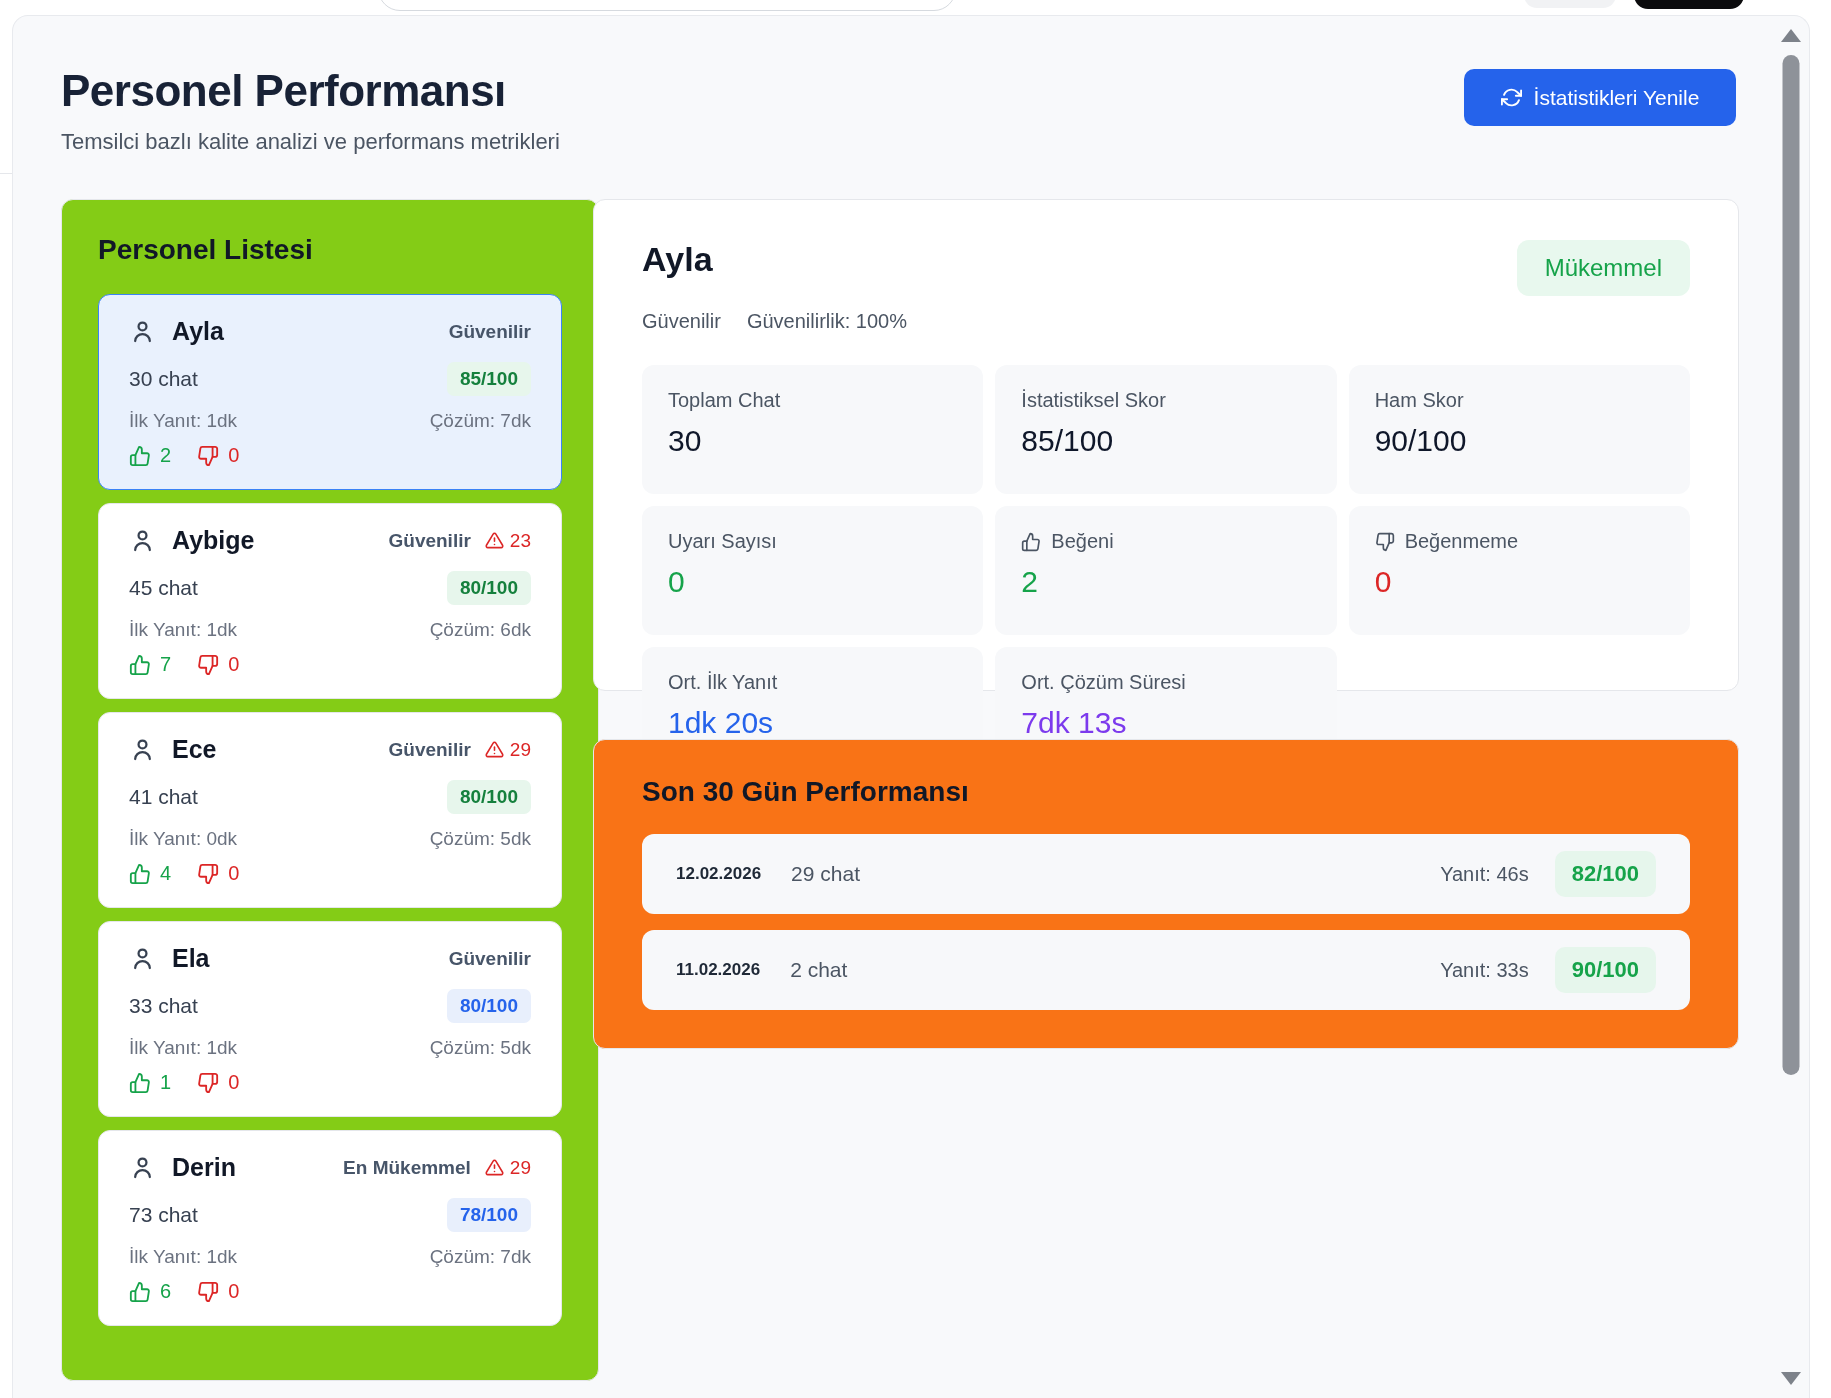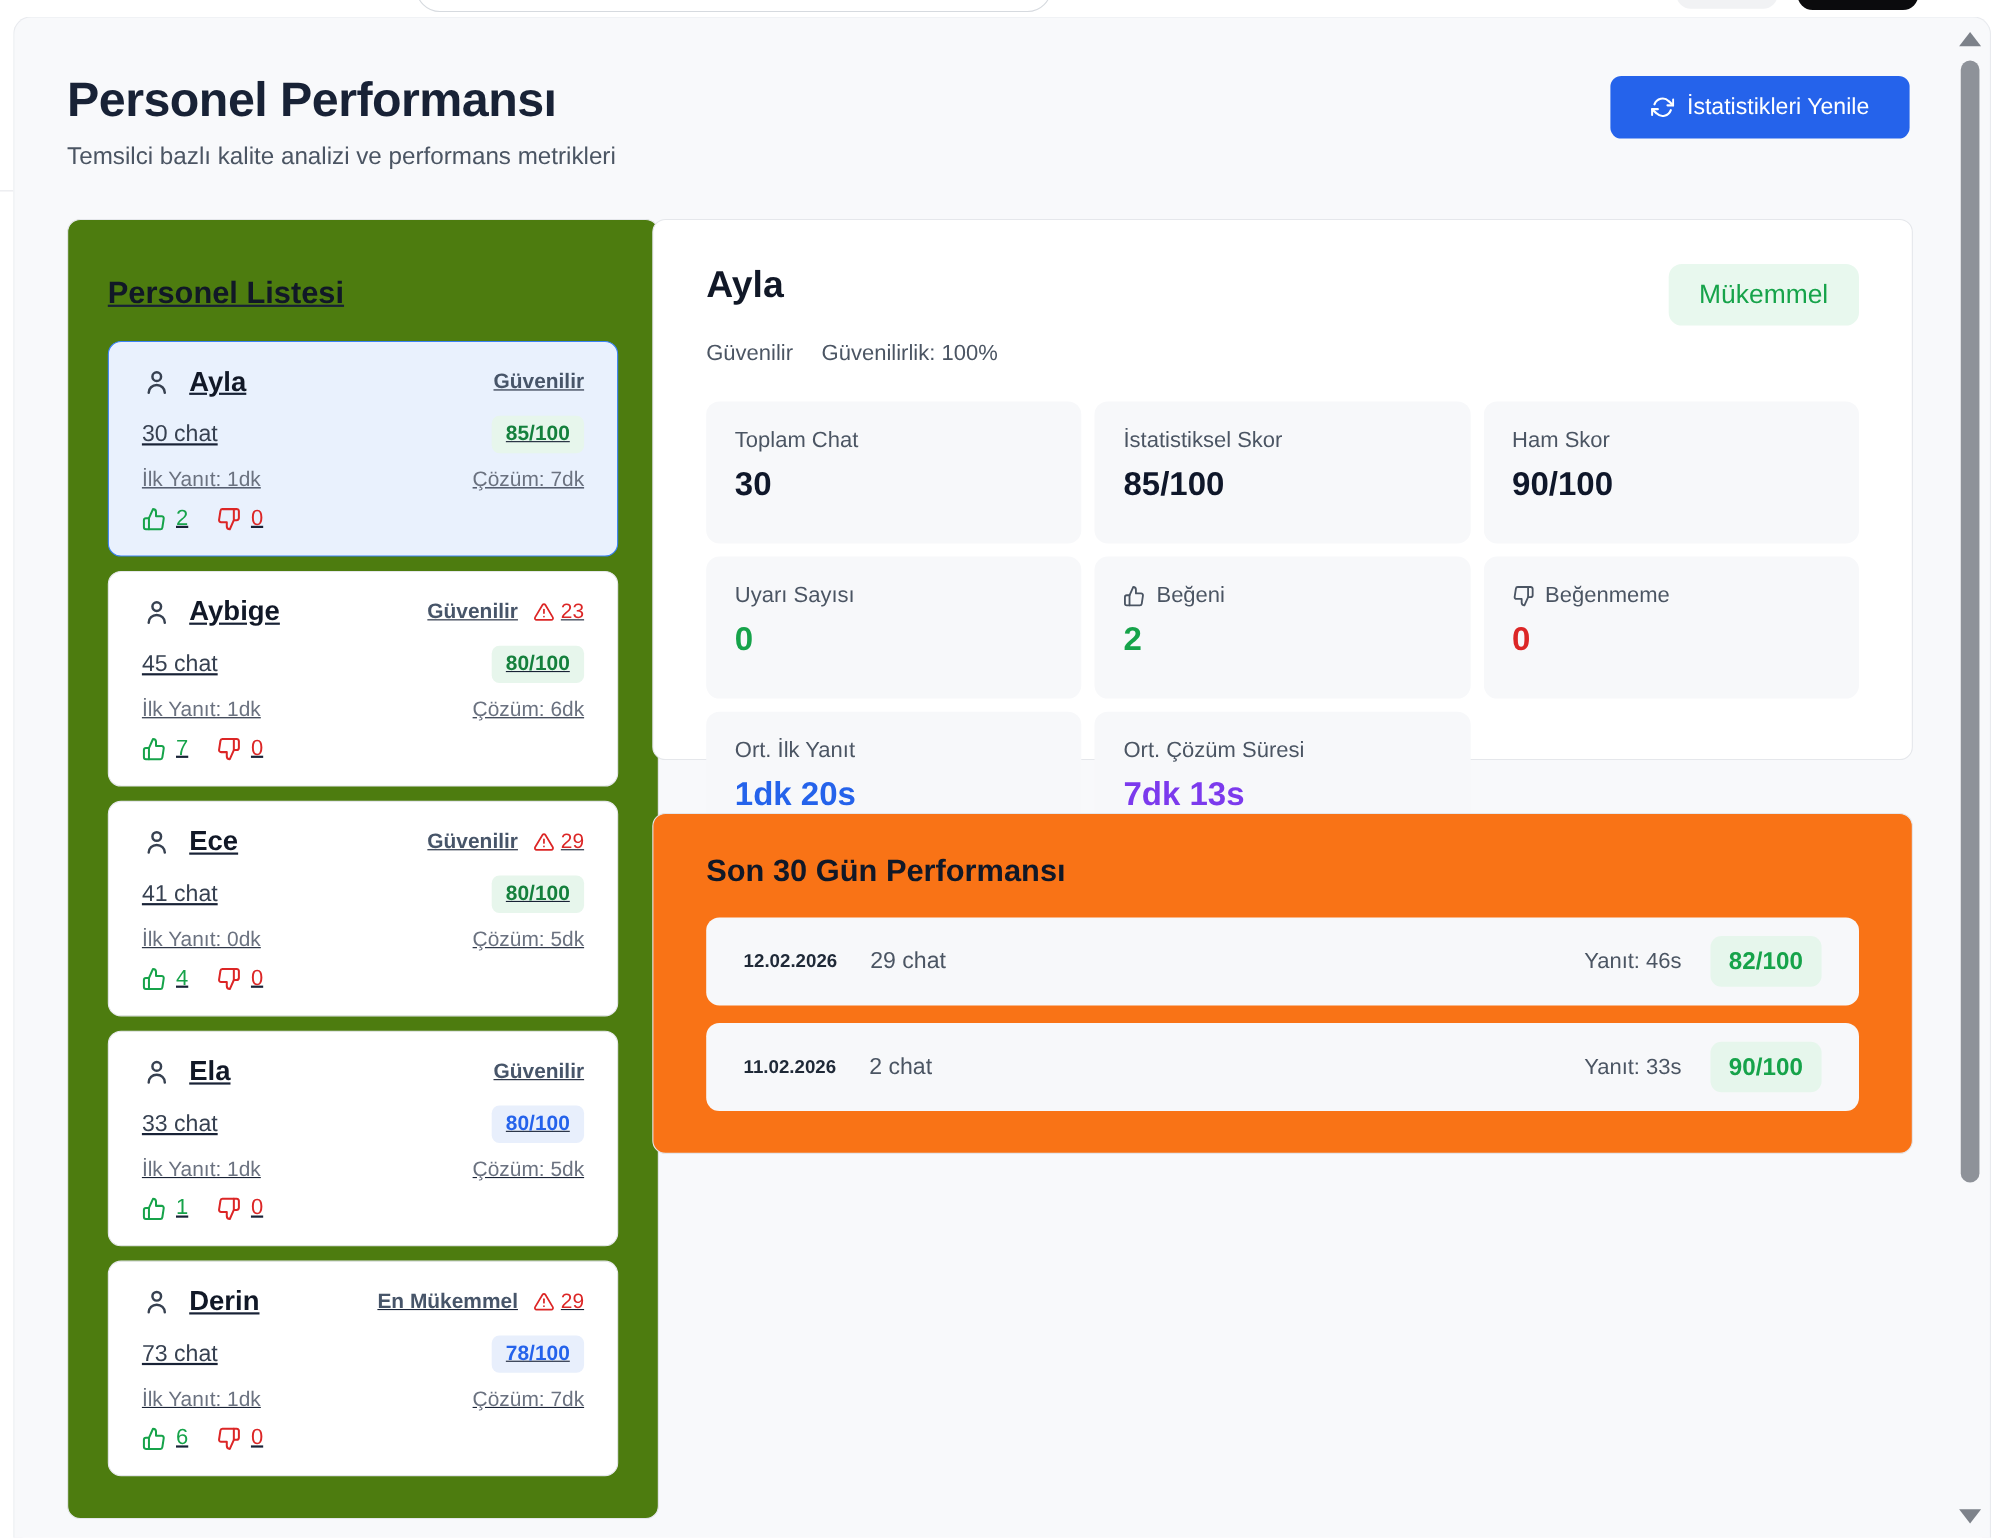--- a/index.html
+++ b/index.html
@@ -23,21 +23,21 @@
   .page-header { position:absolute; left:48px; top:50px; }
   .page-title { font-size:44px; font-weight:700; color:#182236; letter-spacing:-0.5px; }
   .page-subtitle { margin-top:13px; font-size:22px; color:#4b5563; }
   .refresh-btn { position:absolute; top:53px; right:73px; width:272px; height:57px;
                  background:#2563eb; color:#fff; border:none; border-radius:10px;
                  font-family:"Liberation Sans", sans-serif; font-size:21px; font-weight:500;
                  display:flex; align-items:center; justify-content:center; gap:12px; cursor:pointer; }
 
   
   .list-card { position:absolute; left:48px; top:183px; width:538px; height:1182px;
-               background:#4d7c0f; border:1px solid #e5e7eb; border-radius:12px; padding:50px 36px;text-decoration:underline; }
+               background:#84cc16; border:1px solid #e5e7eb; border-radius:12px; padding:34px 36px; }
   .list-heading { font-size:28px; font-weight:700; color:#111827; }
   .pcards { margin-top:28px; display:flex; flex-direction:column; gap:13px; }
   .pcard { background:#fff; border:1px solid #e5e7eb; border-radius:12px; padding:22px 30px 22px;
            cursor:pointer; }
   .pcard.selected { background:#e9f1fd; border:1.5px solid #3b82f6; }
   .prow { display:flex; align-items:center; }
   .pic { width:27px; height:27px; margin-right:16px; flex:0 0 auto; display:flex; }
   .pname { font-size:25px; font-weight:600; color:#111827; }
   .spacer { flex:1; }
   .trust { font-size:19px; font-weight:600; color:#475569; }
@@ -63,21 +63,21 @@
   .detail-name { font-size:34px; font-weight:700; color:#111827; }
   .quality-badge { font-size:24px; font-weight:400; color:#16a34a; background:#e8f8ee;
                    padding:14px 28px; border-radius:12px; }
   .detail-sub { margin-top:14px; display:flex; gap:26px; font-size:20px; color:#4b5563; }
   .tiles { margin-top:32px; display:grid; grid-template-columns:repeat(3,1fr);
            grid-auto-rows:129px; column-gap:22px; row-gap:26px;gap:12px; }
   .tile { background:#f7f8fa; border-radius:12px; padding:24px 26px; display:flex;
           flex-direction:column; gap:12px; }
   .tlabel { font-size:20px; color:#4b5563; display:flex; align-items:center; gap:10px; }
   .tlabel svg { width:20px; height:20px; color:#4b5563; }
-  .tvalue { font-size:30px; font-weight:700; }
+  .tvalue { font-size:30px; font-weight:400; }
   .tvalue.dark { color:#0f172a; }
   .tvalue.green { color:#16a34a; }
   .tvalue.red { color:#dc2626; }
   .tvalue.blue { color:#2563eb; }
   .tvalue.purple { color:#7c3aed; }
 
   
   .recent-card { position:absolute; left:580px; top:723px; width:1146px; height:310px;
                  background:#f97316; border:1px solid #e5e7eb; border-radius:12px; padding:36px 48px; }
   .recent-heading { font-size:28px; font-weight:700; color:#111827; }

